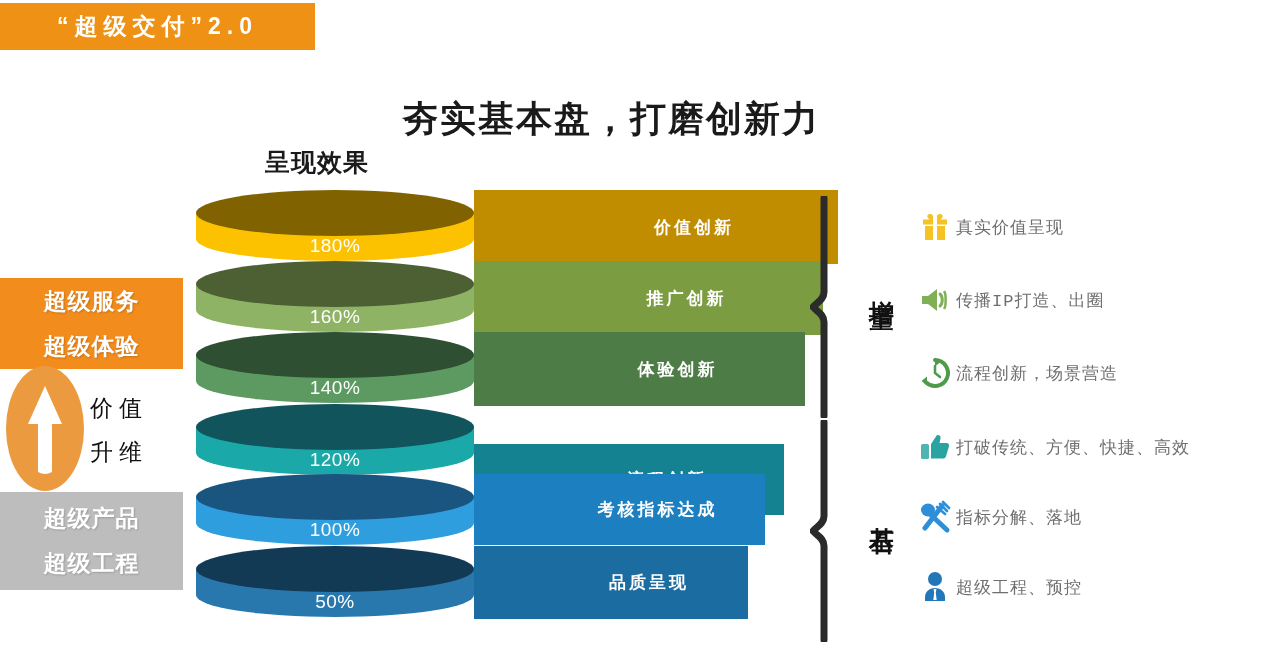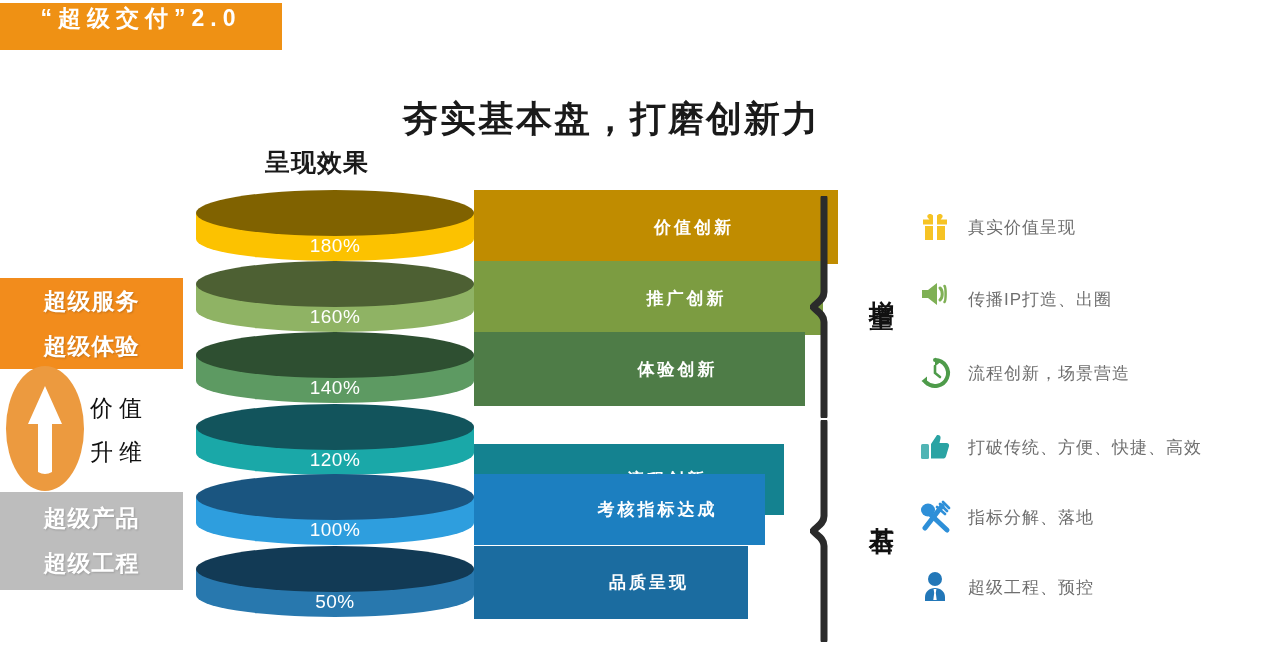--- a/index.html
+++ b/index.html
@@ -6,23 +6,23 @@
   body{
     width:1265px;height:651px;
     background:#ffffff;
     font-family:"Liberation Sans","DejaVu Sans",sans-serif;
     overflow:hidden;position:relative;
   }
   #stage{position:absolute;left:0;top:0;width:1265px;height:651px;background:#fff;}
 
   
   .banner{
-    position:absolute;left:0;top:3px;width:282px;height:47px;
+    position:absolute;left:0;top:3px;width:315px;height:47px;
     background:#ef9114;
-    display:flex;justify-content:center;
+    display:flex;align-items:center;justify-content:center;
   }
   .banner-text{
     color:#ffffff;font-size:23px;font-weight:bold;letter-spacing:6px;
     white-space:nowrap;
   }
 
   
   .main-title{
     position:absolute;left:300px;top:95px;width:520px;
     text-align:right;
@@ -97,21 +97,21 @@
   .grp-label{
     position:absolute;
     font-size:25px;font-weight:bold;color:#111;
     writing-mode:vertical-rl;text-orientation:upright;
     letter-spacing:6px;
     text-shadow:1px 1px 0 #fff;
   }
 
   
   .bullet{
-    position:absolute;display:flex;align-items:center;gap:16px;
+    position:absolute;display:flex;align-items:center;gap:4px;font-family:Liberation Mono, monospace;
   }
   .bullet-icon{width:34px;height:34px;flex:0 0 34px;}
   .bullet-text{
     font-size:17px;color:#6f6f6f;white-space:nowrap;letter-spacing:1px;
   }
 </style>
 </head>
 <body>
 
 <div id="stage">
@@ -207,21 +207,21 @@
 
   <div id="bullets">
       <div class="bullet" style="left: 918px; top: 210px;">
         <span class="bullet-icon"><svg viewBox="0 0 34 34">
             <path d="M12 4c-2.2 0-3.6 2.3-2 3.9l1.5 1.6H5v5h24v-5h-6.5L24 7.9C25.6 6.3 24.2 4 22 4c-1.3 0-2.3.6-3.1 1.6L17 8l-1.9-2.4C14.3 4.6 13.3 4 12 4z" fill="#f6c324"></path>
             <rect x="7" y="16" width="20" height="14" fill="#f6c324"></rect>
             <rect x="15" y="4" width="4" height="26" fill="#ffffff"></rect>
           </svg></span>
         <span class="bullet-text">真实价值呈现</span>
       </div>
-      <div class="bullet" style="left: 918px; top: 277px; align-items: flex-end;">
+      <div class="bullet" style="left: 918px; top: 283px;">
         <span class="bullet-icon"><svg viewBox="0 0 34 34">
             <path d="M4 13h6l9-7v22l-9-7H4z" fill="#7fb055"></path>
             <path d="M22 11c3 2.5 3 9.5 0 12" stroke="#7fb055" stroke-width="3" fill="none" stroke-linecap="round"></path>
             <path d="M26.5 9c1.5 1.5 1.5 14.5 0 16" stroke="#7fb055" stroke-width="2.5" fill="none" stroke-linecap="round"></path>
           </svg></span>
         <span class="bullet-text">传播IP打造、出圈</span>
       </div>
       <div class="bullet" style="left: 918px; top: 356px;">
         <span class="bullet-icon"><svg viewBox="0 0 34 34">
             <path d="M17 4a13 13 0 1 1-9.2 22.2" stroke="#4e9b4a" stroke-width="4" fill="none" stroke-linecap="round"></path>

